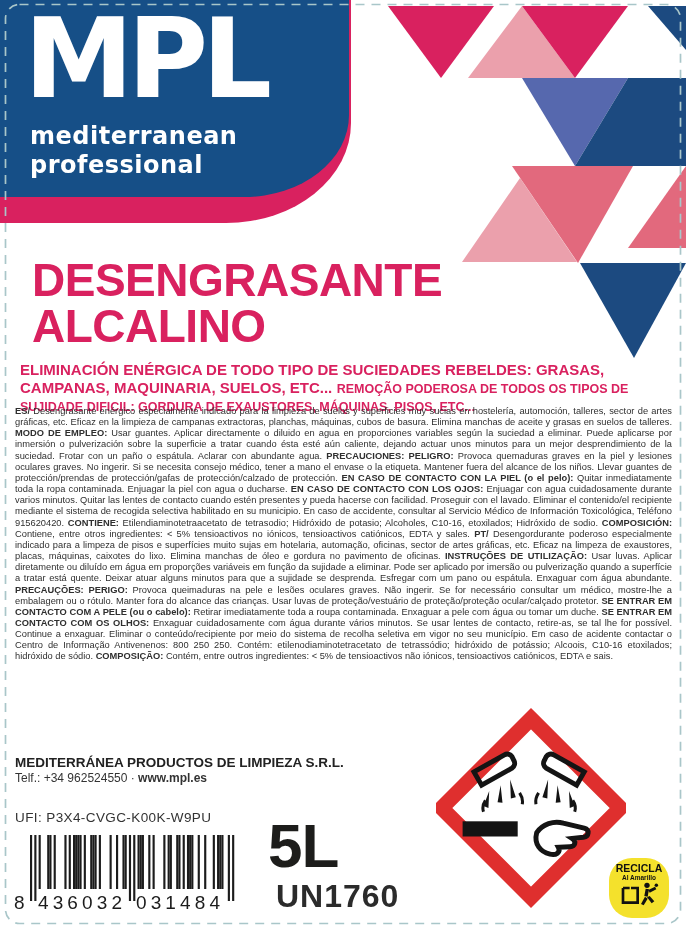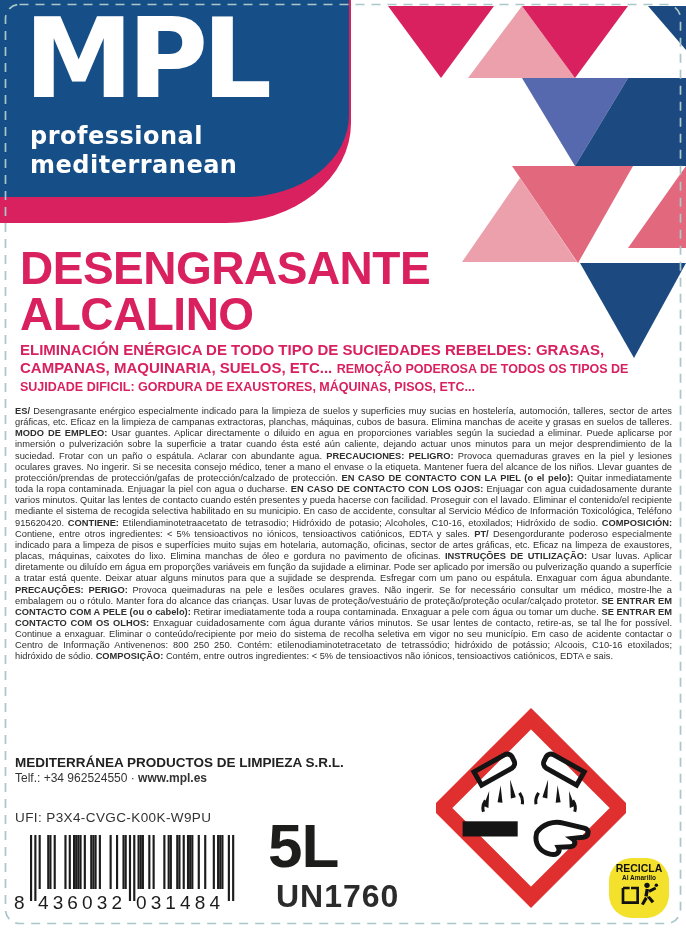--- a/index.html
+++ b/index.html
@@ -28,21 +28,21 @@
     font-family:"DejaVu Sans", sans-serif;
     font-size:24px; font-weight:bold; color:#fff; line-height:1.2; letter-spacing:.5px;
   }
   
   .tri-pattern{position:absolute; left:0; top:0; z-index:3;}
   
   .cutline{position:absolute; left:0; top:0; z-index:40; pointer-events:none;}
   
   .title-block{position:absolute; left:20px; top:246px; width:650px; z-index:5;}
   .main-title{
-    margin:0; color:#d9215f; font-weight:900; font-size:46px; line-height:.99; letter-spacing:-.5px;
+    margin:12px; color:#d9215f; font-weight:900; font-size:46px; line-height:.99; letter-spacing:-.5px;
   }
   .sub-line{margin:6px 0 0 0; color:#d9215f; white-space:nowrap;}
   .sub-name{font-size:19px; font-weight:700; letter-spacing:.2px;}
   .sub-use{font-size:21px; font-weight:900; letter-spacing:.2px;}
   .highlight{margin:4px 0 0 0; color:#d9215f; text-align:left; line-height:1.13;}
   .hl-es{font-size:15px; font-weight:800;}
   .hl-pt{font-size:12.5px; font-weight:700;}
   
   .body-text{
     position:absolute; left:15px; top:406px; width:657px; z-index:5;
@@ -85,22 +85,22 @@
 </style>
 </head>
 <body>
 
 <div class="label-root">
 
   <div class="pink-curve"></div>
   <div class="blue-panel">
     <div class="logo-text">MPL</div>
     <div class="tagline">
+      <div>mediterranean</div>
       <div>professional</div>
-      <div>mediterranean</div>
     </div>
   </div>
 
   <svg class="tri-pattern" width="686" height="380" viewBox="0 0 686 380">
     <polygon points="388,6 494,6 441,78" fill="#d9215f"></polygon>
     <polygon points="522,6 468,78 575,78" fill="#eba0ac"></polygon>
     <polygon points="522,6 628,6 575,78" fill="#d9215f"></polygon>
     <polygon points="648,6 686,6 686,50" fill="#1c4a80"></polygon>
     <polygon points="522,78 628,78 575,166" fill="#5668ae"></polygon>
     <polygon points="628,78 686,78 686,166 575,166" fill="#1c4a80"></polygon>

